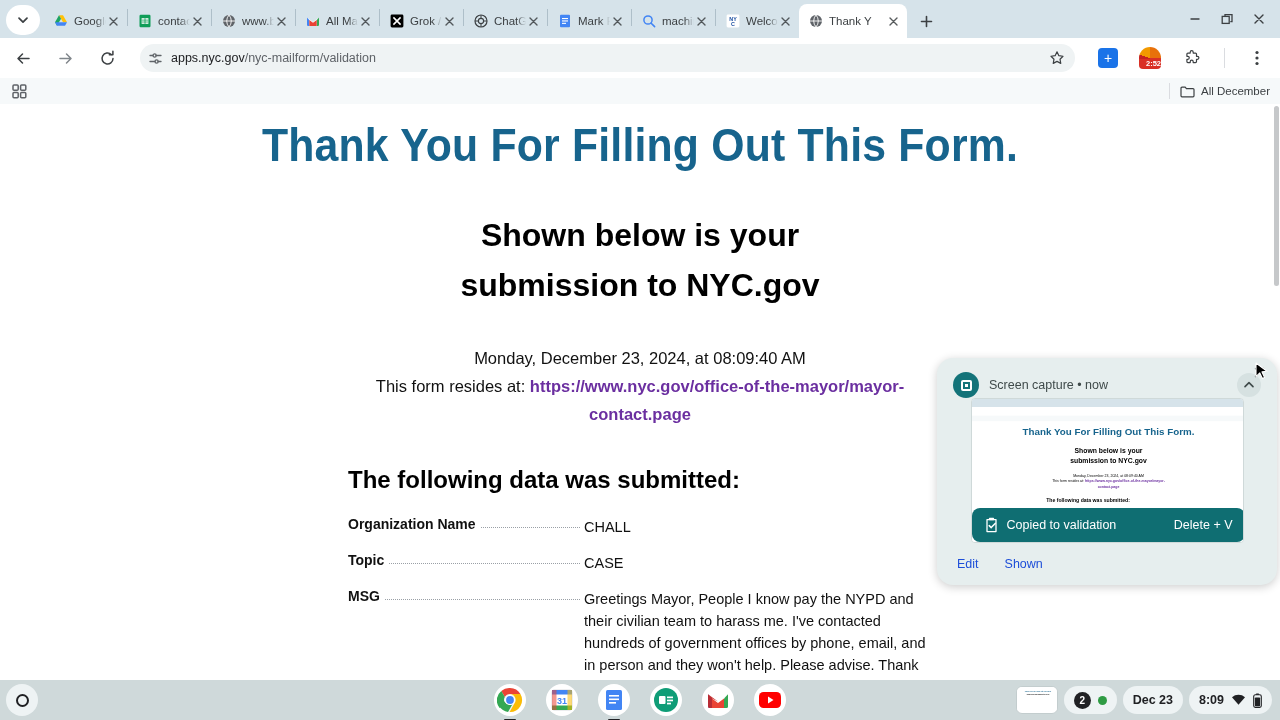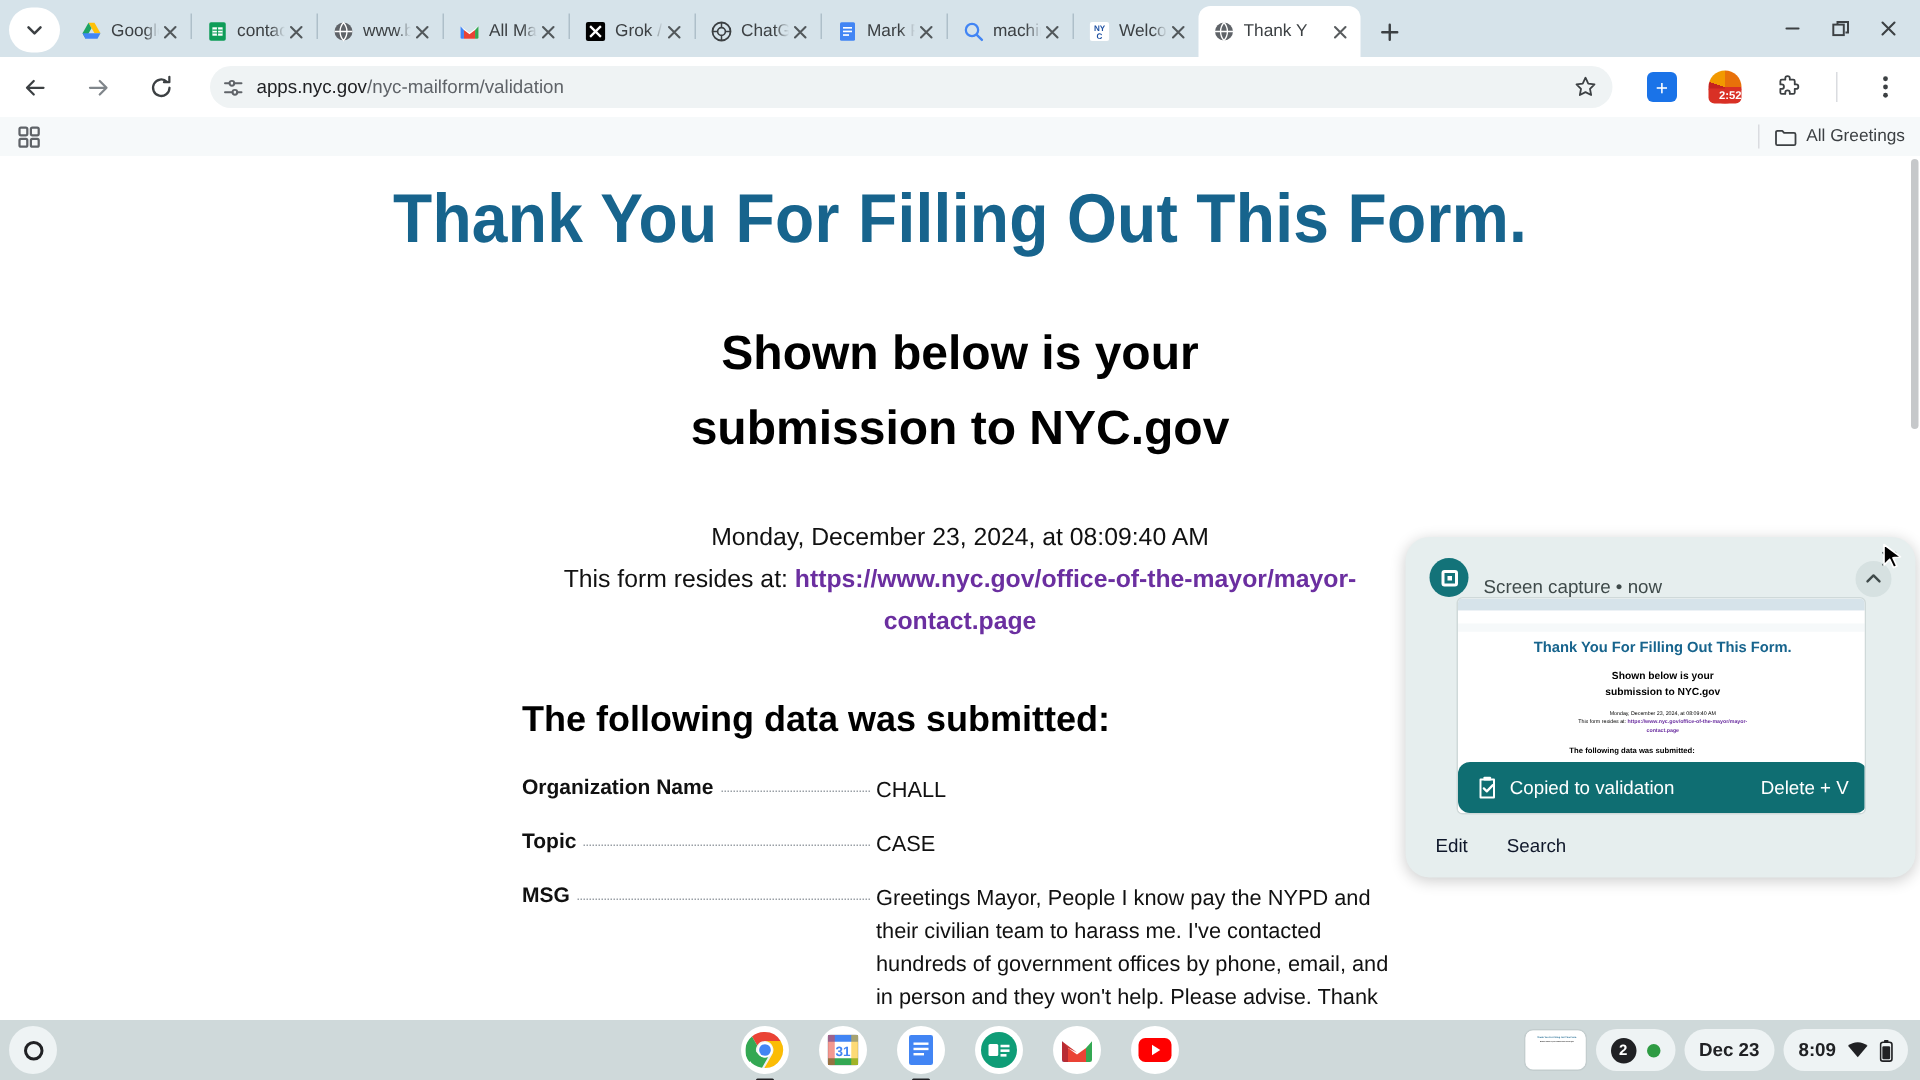--- a/index.html
+++ b/index.html
@@ -97,38 +97,38 @@
 
   
   .pscroll { position:absolute; right:0; top:0; width:7px; height:576px; background:#fff; }
   .pscroll i { position:absolute; left:1px; top:2px; width:5px; height:180px; background:#c6c8ca; border-radius:3px; display:block; }
 
   
   .notif {
     position:absolute; left:937px; top:358px; width:340px; border-radius:16px;
     background:#e6eeee; box-shadow:0 2px 10px rgba(0,0,0,.20); padding:14px 16px 10px 16px;
   }
-  .notif-head { display:flex; align-items:flex-end; gap:10px; }
+  .notif-head { display:flex; align-items:center; gap:10px; }
   .notif-ico { width:26px;height:26px;border-radius:50%;background:#137379;display:flex;align-items:center;justify-content:center;flex:0 0 auto; }
   .notif-ico .sq { width:11px;height:11px;border:2px solid #fff;border-radius:2px;display:flex;align-items:center;justify-content:center;}
   .notif-ico .sq i { width:3px;height:3px;background:#fff;display:block; }
   .notif-title { font-size:12.5px; color:#3f4a4a; flex:1 1 auto; }
   .notif-collapse { width:24px;height:24px;border-radius:12px;background:#d6e1e1;display:flex;align-items:center;justify-content:center;color:#3f4a4a;flex:0 0 auto; }
   .notif-close { position:absolute; right:10px; top:6px; color:#3f4a4a; font-size:14px; width:16px;height:16px; display:flex;align-items:center;justify-content:center;}
   .notif-sub { font-size:13px; font-weight:bold; color:#19262b; margin:12px 0 8px 0; }
   .thumb { position:relative; width:273px; margin:0 auto; border-radius:4px; overflow:hidden; background:#fff; border:1px solid #cfd9d9; }
   .thumb-inner { width:1280px; height:720px; transform:scale(0.2133); transform-origin:0 0; }
   .thumb-wrap { width:273px; height:143px; overflow:hidden; position:relative; }
   .clipbar {
     position:absolute; left:20px; bottom:0; width:273px; height:34px; background:#0f6e72;
     border-radius:8px; display:flex; align-items:center; padding:0 12px; color:#fff; font-size:12.5px;
   }
   .clipbar .cb-label { margin-left:8px; }
   .clipbar .cb-short { margin-left:auto; }
-  .notif-actions { display:flex; gap:26px; padding:14px 4px 4px 4px; font-size:12.5px; color:#0f172a; font-weight:500; }
+  .notif-actions { display:flex; gap:26px; padding:14px 4px 4px 4px; font-size:12.5px; color:#1d4ed8; font-weight:500; }
 
   
   .cursor { position:absolute; left:1255px; top:362px; width:14px;height:20px; z-index:50; }
 
   
   .shelf { position:absolute; left:0; top:680px; width:1280px; height:40px; background:#cfd9da; display:flex; align-items:center; }
   .launcher { width:32px;height:32px;border-radius:50%; background:#eef3f4; margin-left:6px;
     display:flex;align-items:center;justify-content:center; flex:0 0 auto;}
   .launcher i { width:13px;height:13px;border:2.5px solid #202124;border-radius:50%;display:block; }
   .shelf-apps { position:absolute; left:0; right:0; display:flex; justify-content:center; gap:20px; }
@@ -403,21 +403,21 @@
         <rect x="8.6" y="8.6" width="5.2" height="5.2" rx="1" fill="none" stroke="#5f6368" stroke-width="1.5"></rect>
       </svg>
     </div>
     <div class="bm-right">
       <span class="vsep2"></span>
       <span>
         <svg width="15" height="13" viewBox="0 0 15 13">
             <path d="M1 3.2c0-.6.4-1 1-1h3.2l1.2 1.4H13c.6 0 1 .4 1 1v6.2c0 .6-.4 1-1 1H2c-.6 0-1-.4-1-1z" fill="none" stroke="#3c4043" stroke-width="1.2" stroke-linejoin="round"></path>
           </svg>
       </span>
-      <span>All Greetings</span>
+      <span>All December</span>
     </div>
   </div>
 
   <div class="page">
     <div class="content">
       <h1 class="maintitle">Thank You For Filling Out This Form.</h1>
       <h2 class="subtitle">Shown below is your submission to NYC.gov</h2>
       <div class="dateline">Monday, December 23, 2024, at 08:09:40 AM</div>
       <div class="resides">
         <span>This form resides at:</span>
@@ -514,21 +514,21 @@
           <path d="M5.2 8.6l2 2 4-4.2" fill="none" stroke="#fff" stroke-width="1.5" stroke-linecap="round" stroke-linejoin="round"></path>
         </svg>
       </span>
       <span class="cb-label">Copied to validation</span>
       <span class="cb-short">Delete + V</span>
     </div>
   </div>
 
   <div class="notif-actions">
     <span>Edit</span>
-    <span>Search</span>
+    <span>Shown</span>
   </div>
 </div>
 
 <div class="cursor">
   <svg width="14" height="20" viewBox="0 0 14 20">
       <path d="M1 1l11 8.2-5 .7 2.6 5.5-2.2 1-2.6-5.5L1 14.7z" fill="#000" stroke="#fff" stroke-width="1.1" stroke-linejoin="round"></path>
     </svg>
 </div>
 
 <div class="shelf">

